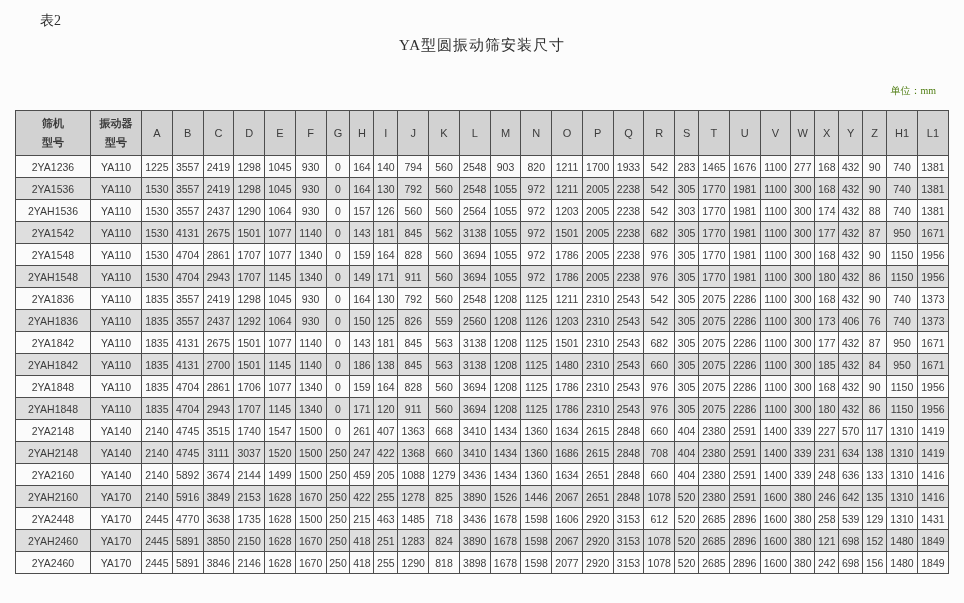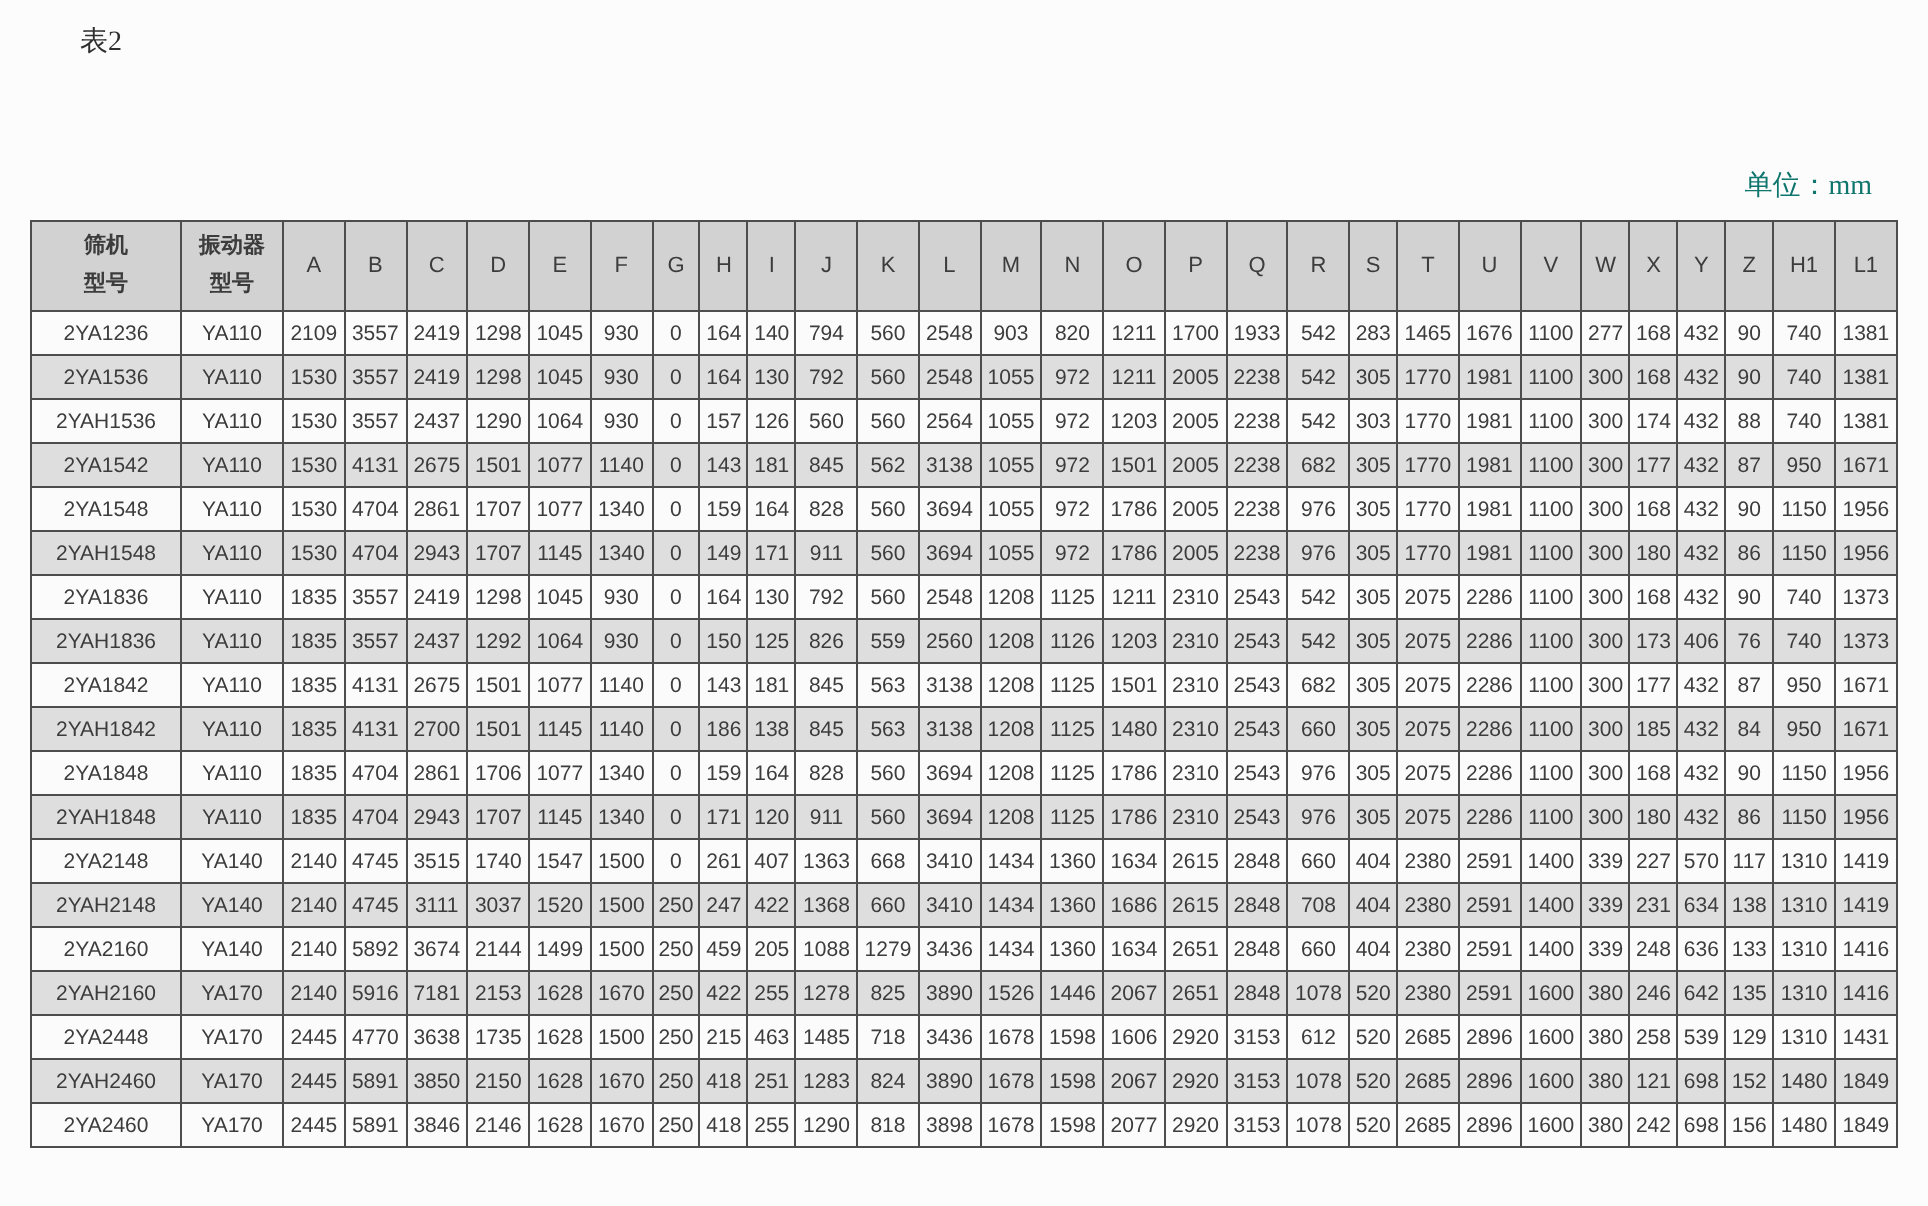--- a/index.html
+++ b/index.html
@@ -18,21 +18,21 @@
     font-family:Liberation Serif, serif;
   }
   .doc-title{
     position:absolute;left:0;right:0;top:36px;
     text-align:center;font-size:15px;color:#2e2e2e;
     font-family:"Liberation Serif","DejaVu Serif",serif;
     letter-spacing:1px;
   }
   .unit-label{
     position:absolute;right:28px;top:84px;
-    font-size:14px;color:#0f766e;
+    font-size:10px;color:#4d7c0f;
     font-family:"Liberation Serif","DejaVu Serif",serif;
   }
   table.dim{
     position:absolute;left:15px;top:110px;
     width:934px;
     border-collapse:collapse;
     table-layout:auto;
   }
   table.dim th, table.dim td{
     border:1px solid #4d4d4d;
@@ -56,20 +56,21 @@
   th.model-col{width:72px;}
   th.vib-col{width:48px;}
 </style>
 </head>
 <body>
 
 <div class="sheet">
 
   <div class="table-label">表2</div>
 
+  <div class="doc-title">YA型圆振动筛安装尺寸</div>
 
   <div class="unit-label">单位：mm</div>
 
   <table class="dim" id="dim-table">
     <thead>
       <tr>
         <th class="model-col">
           <span class="hl">筛机</span>
           <span class="hl">型号</span>
         </th>
@@ -106,21 +107,21 @@
           <th>Z</th>
           <th>H1</th>
           <th>L1</th>
         </tr>
     </thead>
     <tbody>
 
     <tr>
           <td>2YA1236</td>
           <td>YA110</td>
-          <td>2109</td>
+          <td>1225</td>
           <td>3557</td>
           <td>2419</td>
           <td>1298</td>
           <td>1045</td>
           <td>930</td>
           <td>0</td>
           <td>164</td>
           <td>140</td>
           <td>794</td>
           <td>560</td>
@@ -588,21 +589,21 @@
           <td>636</td>
           <td>133</td>
           <td>1310</td>
           <td>1416</td>
         </tr>
         <tr>
           <td>2YAH2160</td>
           <td>YA170</td>
           <td>2140</td>
           <td>5916</td>
-          <td>7181</td>
+          <td>3849</td>
           <td>2153</td>
           <td>1628</td>
           <td>1670</td>
           <td>250</td>
           <td>422</td>
           <td>255</td>
           <td>1278</td>
           <td>825</td>
           <td>3890</td>
           <td>1526</td>

